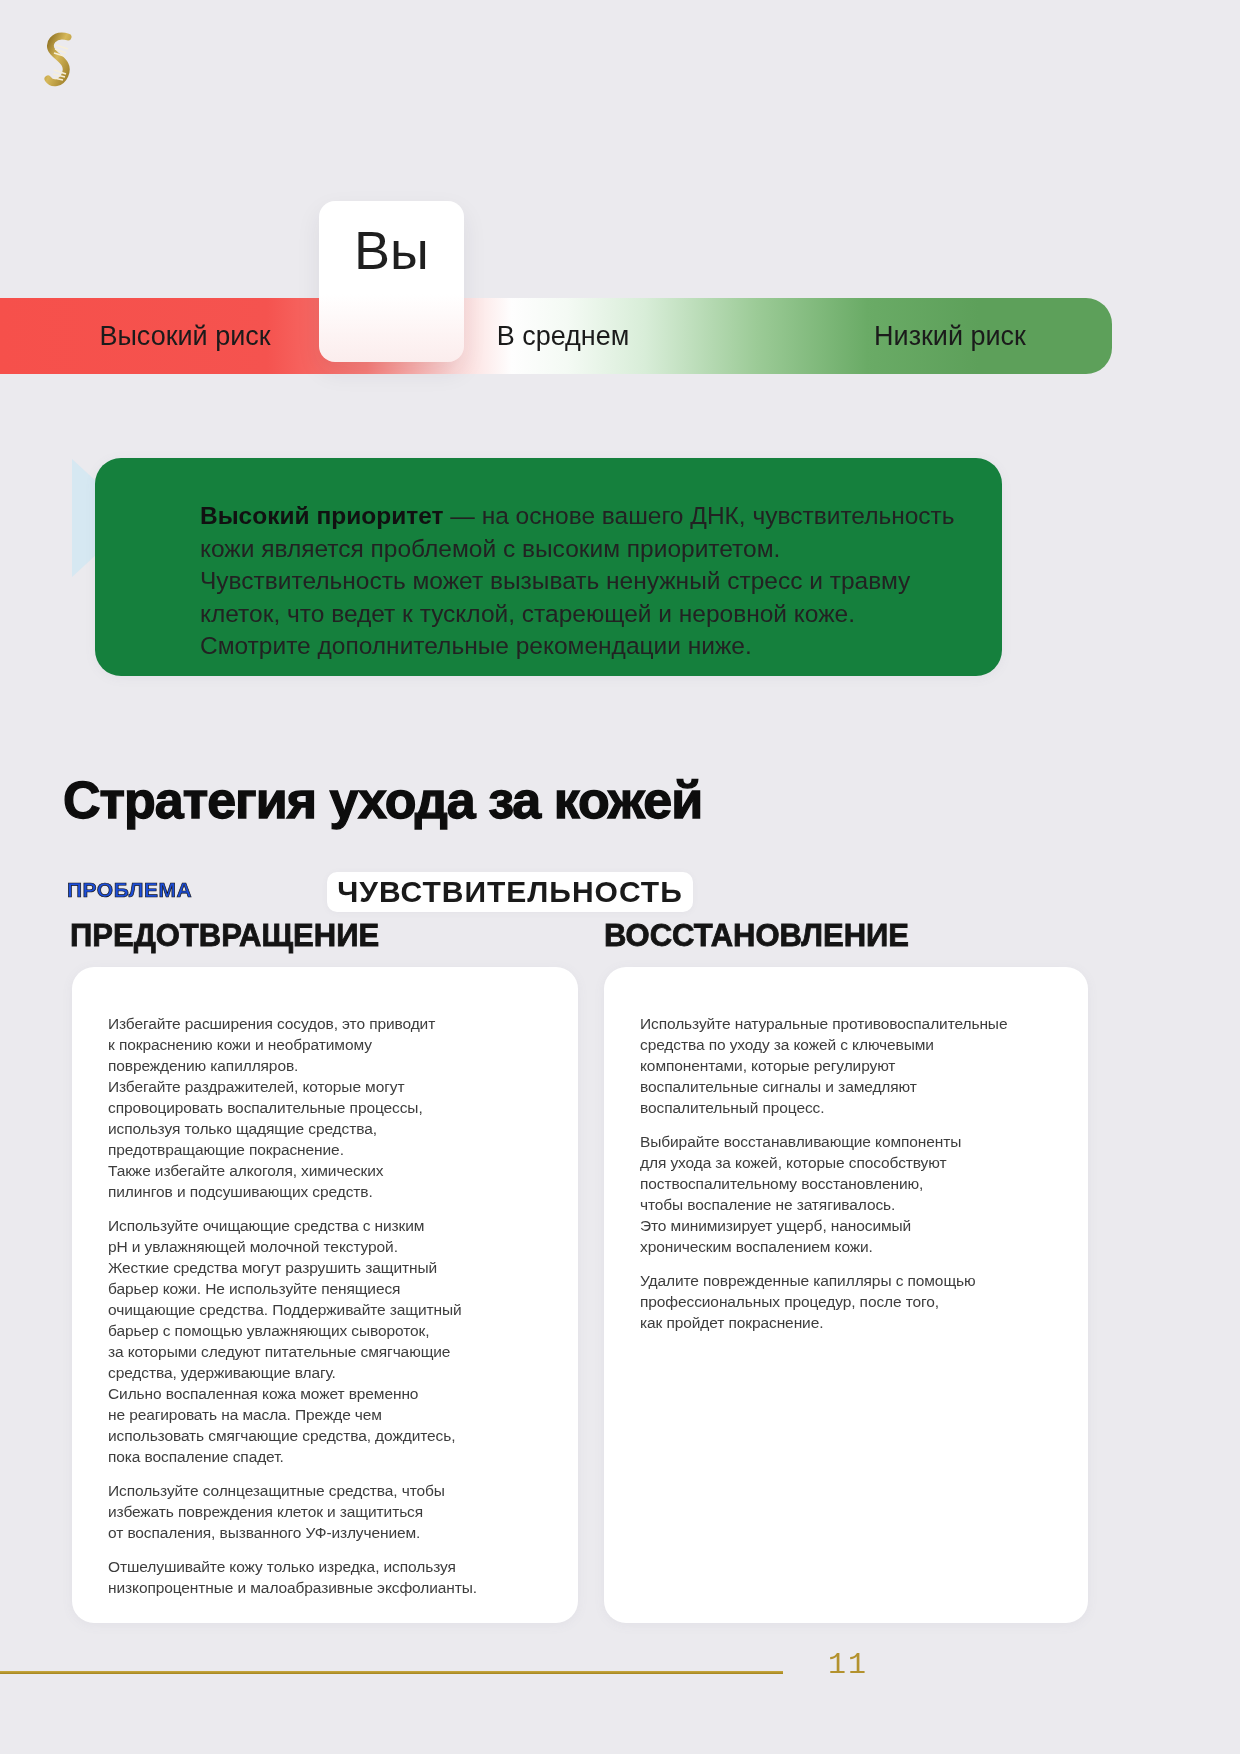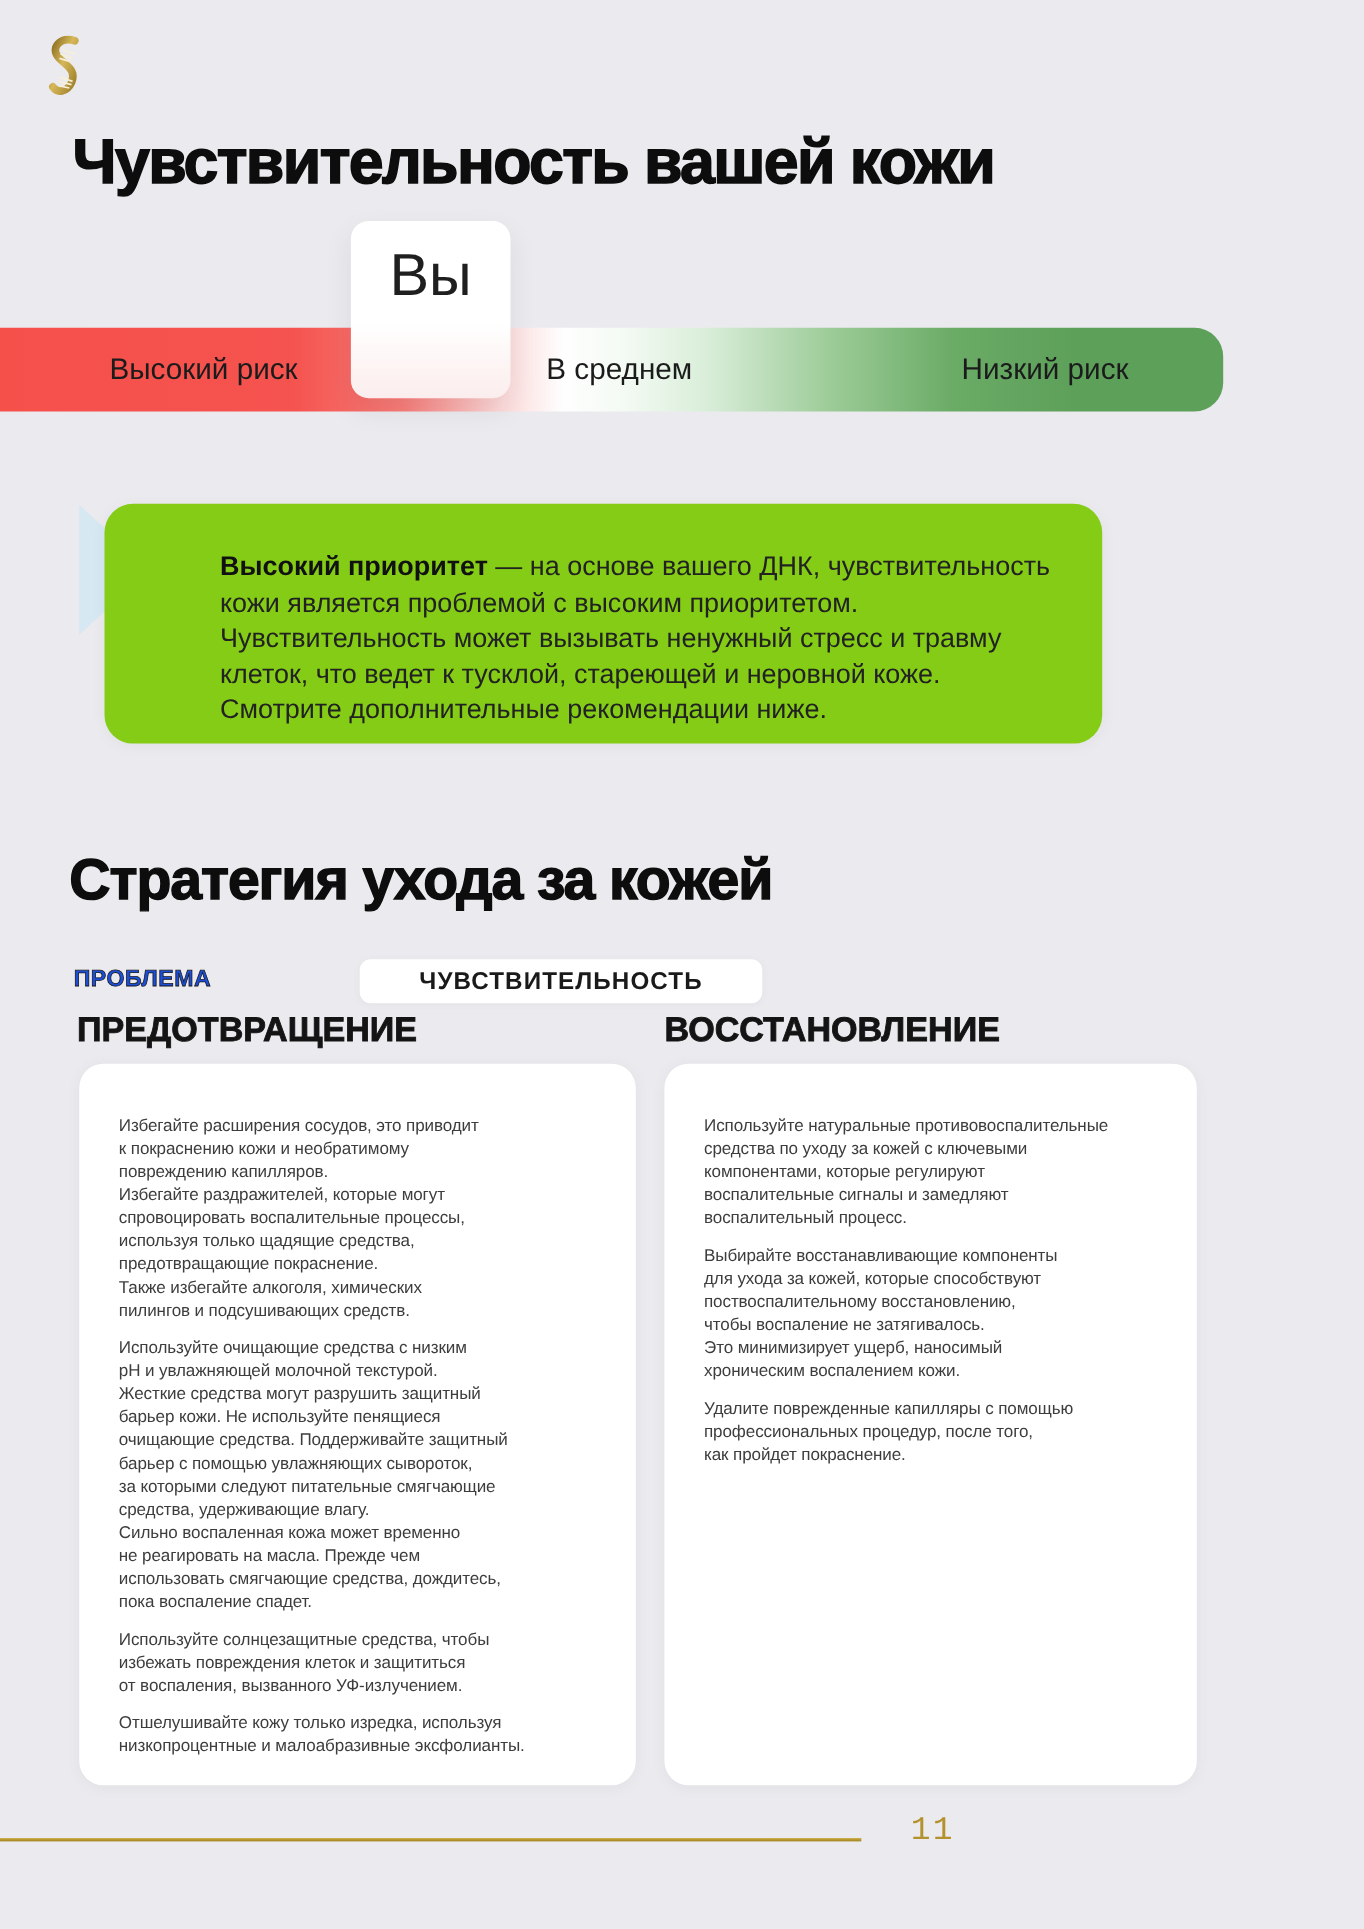--- a/index.html
+++ b/index.html
@@ -47,21 +47,21 @@
   }
   
   .callout-tri{
     position:absolute;left:72px;top:459px;width:0;height:0;
     border-top:59px solid transparent;
     border-bottom:59px solid transparent;
     border-left:64px solid #d6e8f2;
   }
   .callout{
     position:absolute;left:95px;top:458px;width:907px;height:218px;
-    background:#84cc16;border-radius:26px;
+    background:#15803d;border-radius:26px;
     box-shadow:0 2px 12px rgba(120,120,140,.07);
   }
   .callout p{
     margin:0;padding:42px 30px 0 105px;
     font-size:24.5px;line-height:32.5px;color:#222;
     white-space:pre-line;
   }
   .callout p b{font-weight:700;color:#111;}
   
   .strategy-title{
@@ -74,21 +74,21 @@
     font-size:21px;font-weight:800;color:#1d4ed8;letter-spacing:.5px;
     -webkit-text-stroke:.7px #141414;
   }
   .problem-badge{
     position:absolute;left:327px;top:872px;height:40px;width:366px;
     background:#ffffff;border-radius:10px;
     display:flex;align-items:center;justify-content:center;
     box-shadow:0 1px 6px rgba(120,120,140,.06);
   }
   .problem-badge span{
-    font-size:22px;font-weight:700;letter-spacing:1px;color:#1a1a1a;
+    font-size:30px;font-weight:700;letter-spacing:1px;color:#1a1a1a;
   }
   .col-head{
     position:absolute;top:918px;margin:0;
     font-size:31px;font-weight:800;color:#141414;
     -webkit-text-stroke:.8px #141414;
   }
   .col-head.left{left:70px;}
   .col-head.right{left:604px;}
   .strategy-card{
     position:absolute;top:967px;height:656px;background:#ffffff;
@@ -126,21 +126,20 @@
           <stop offset="0.45" stop-color="#d6b85a"></stop>
           <stop offset="1" stop-color="#9c7d28"></stop>
         </linearGradient>
       </defs>
       <path d="M24,5 C10,1 2,12 9,20 C15,27 26,31 21,43 C17,52 8,53 4,47" fill="none" stroke="url(#gold)" stroke-width="7" stroke-linecap="round"></path>
       <path d="M12,13 L24,17 M11,17 L22,21 M10,21 L20,24" stroke="#f7efd8" stroke-width="1.6"></path>
       <path d="M10,38 L22,42 M9,42 L21,45 M10,46 L19,48" stroke="#f7efd8" stroke-width="1.6"></path>
     </svg>
   </div>
 
-  <h1 class="page-title">Чувствительность вашей кожи</h1>
 
   <div class="riskbar">
     <span class="risk-label high">Высокий риск</span>
     <span class="risk-label mid">В среднем</span>
     <span class="risk-label low">Низкий риск</span>
   </div>
 
   <div class="you-card">
     <span>Вы</span>
   </div>

